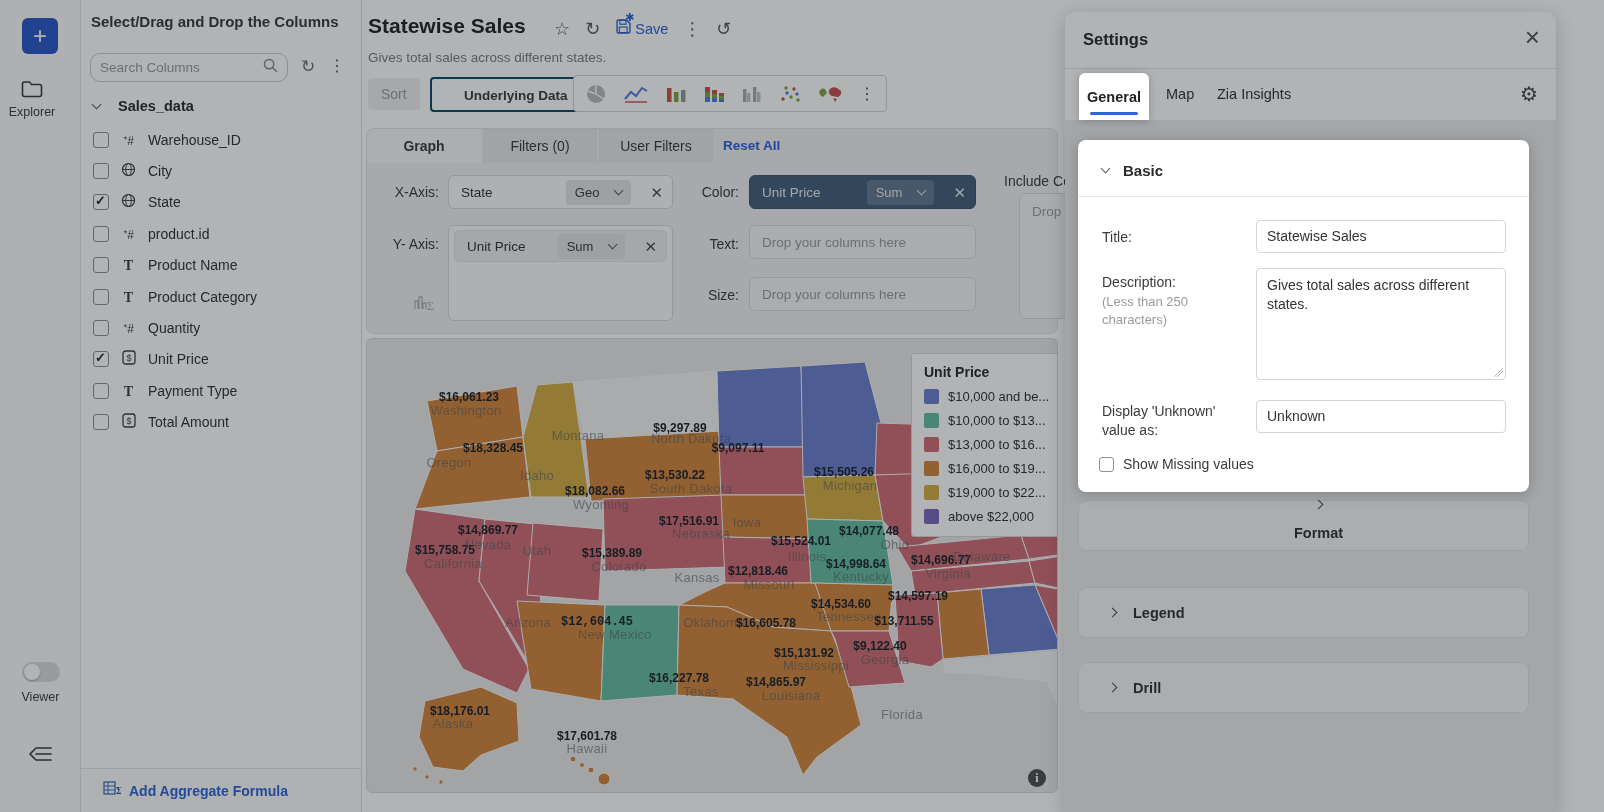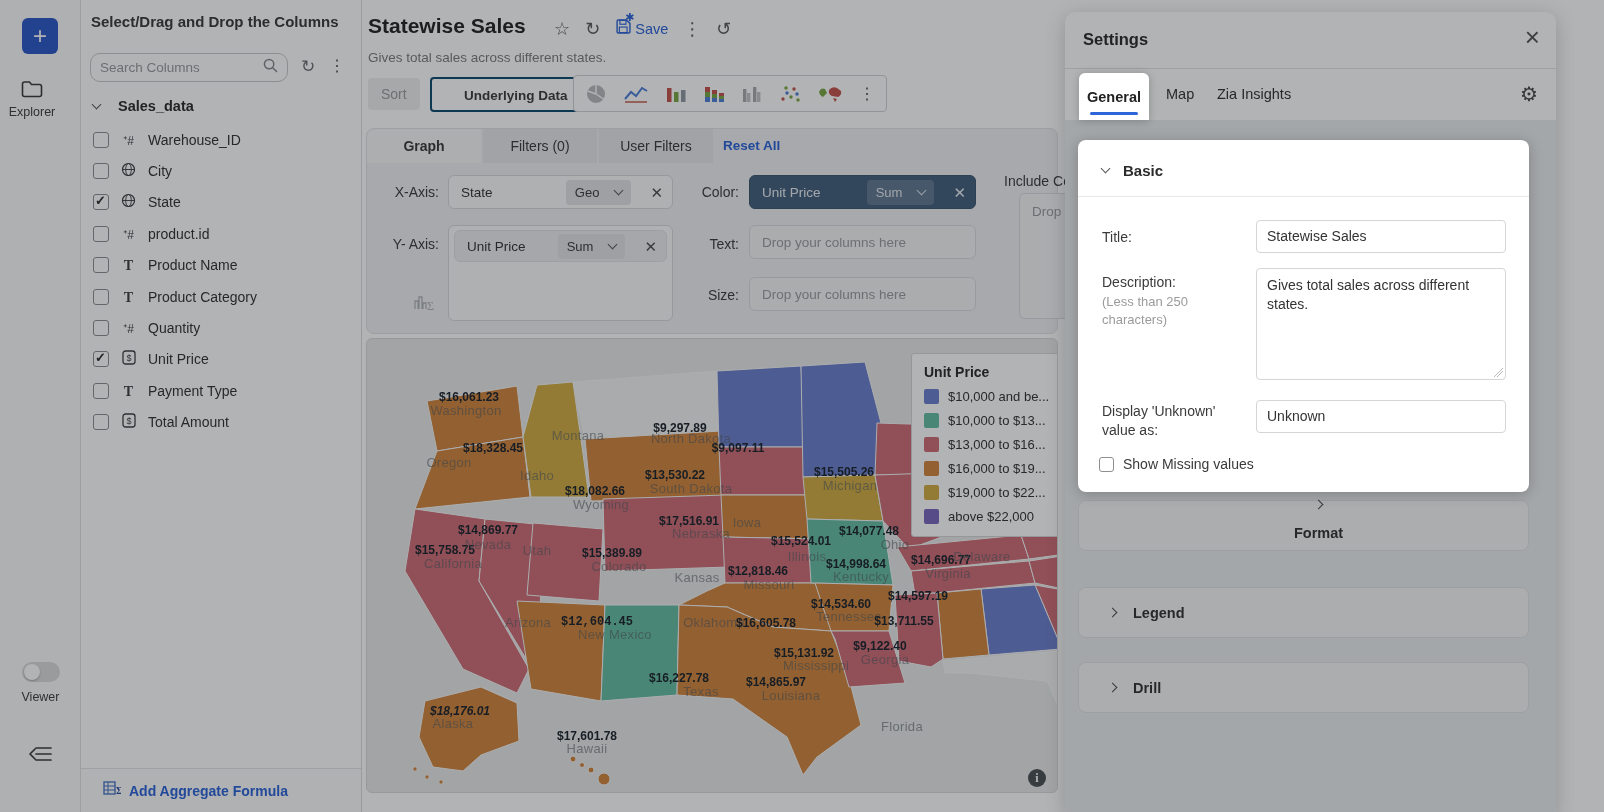--- a/index.html
+++ b/index.html
@@ -553,24 +553,24 @@
         <div class="nlab" style="left: 482px; top: 277px;">Tennessee</div>
         <div class="vlab" style="left: 474px; top: 265px;">$14,534.60</div>
         <div class="nlab" style="left: 581px; top: 234px;">Virginia</div>
         <div class="vlab" style="left: 574px; top: 221px;">$14,696.77</div>
         <div class="vlab" style="left: 551px; top: 257px;">$14,597.19</div>
         <div class="vlab" style="left: 537px; top: 282px;">$13,711.55</div>
         <div class="nlab" style="left: 518px; top: 320px;">Georgia</div>
         <div class="vlab" style="left: 513px; top: 307px;">$9,122.40</div>
         <div class="nlab" style="left: 449px; top: 326px;">Mississippi</div>
         <div class="vlab" style="left: 437px; top: 314px;">$15,131.92</div>
-        <div class="nlab" style="left: 535px; top: 387px; text-align: center;">Florida</div>
+        <div class="nlab" style="left: 535px; top: 375px; text-align: center;">Florida</div>
         <div class="nlab" style="left: 615px; top: 217px;">Delaware</div>
         <div class="nlab" style="left: 86px; top: 384px;">Alaska</div>
-        <div class="vlab" style="left: 93px; top: 372px; font-style: italic;">$18,176.01</div>
+        <div class="vlab" style="left: 93px; top: 372px;">$18,176.01</div>
         <div class="nlab" style="left: 220px; top: 409px;">Hawaii</div>
         <div class="vlab" style="left: 220px; top: 397px;">$17,601.78</div>
       </div>
     <div class="maplegend">
       <div class="ltitle">Unit Price</div>
       <div>
           <div class="lrow">
             <span class="lswatch" style="background:#6b7fce"></span>
             <span class="llabel">$10,000 and be...</span>
           </div>

